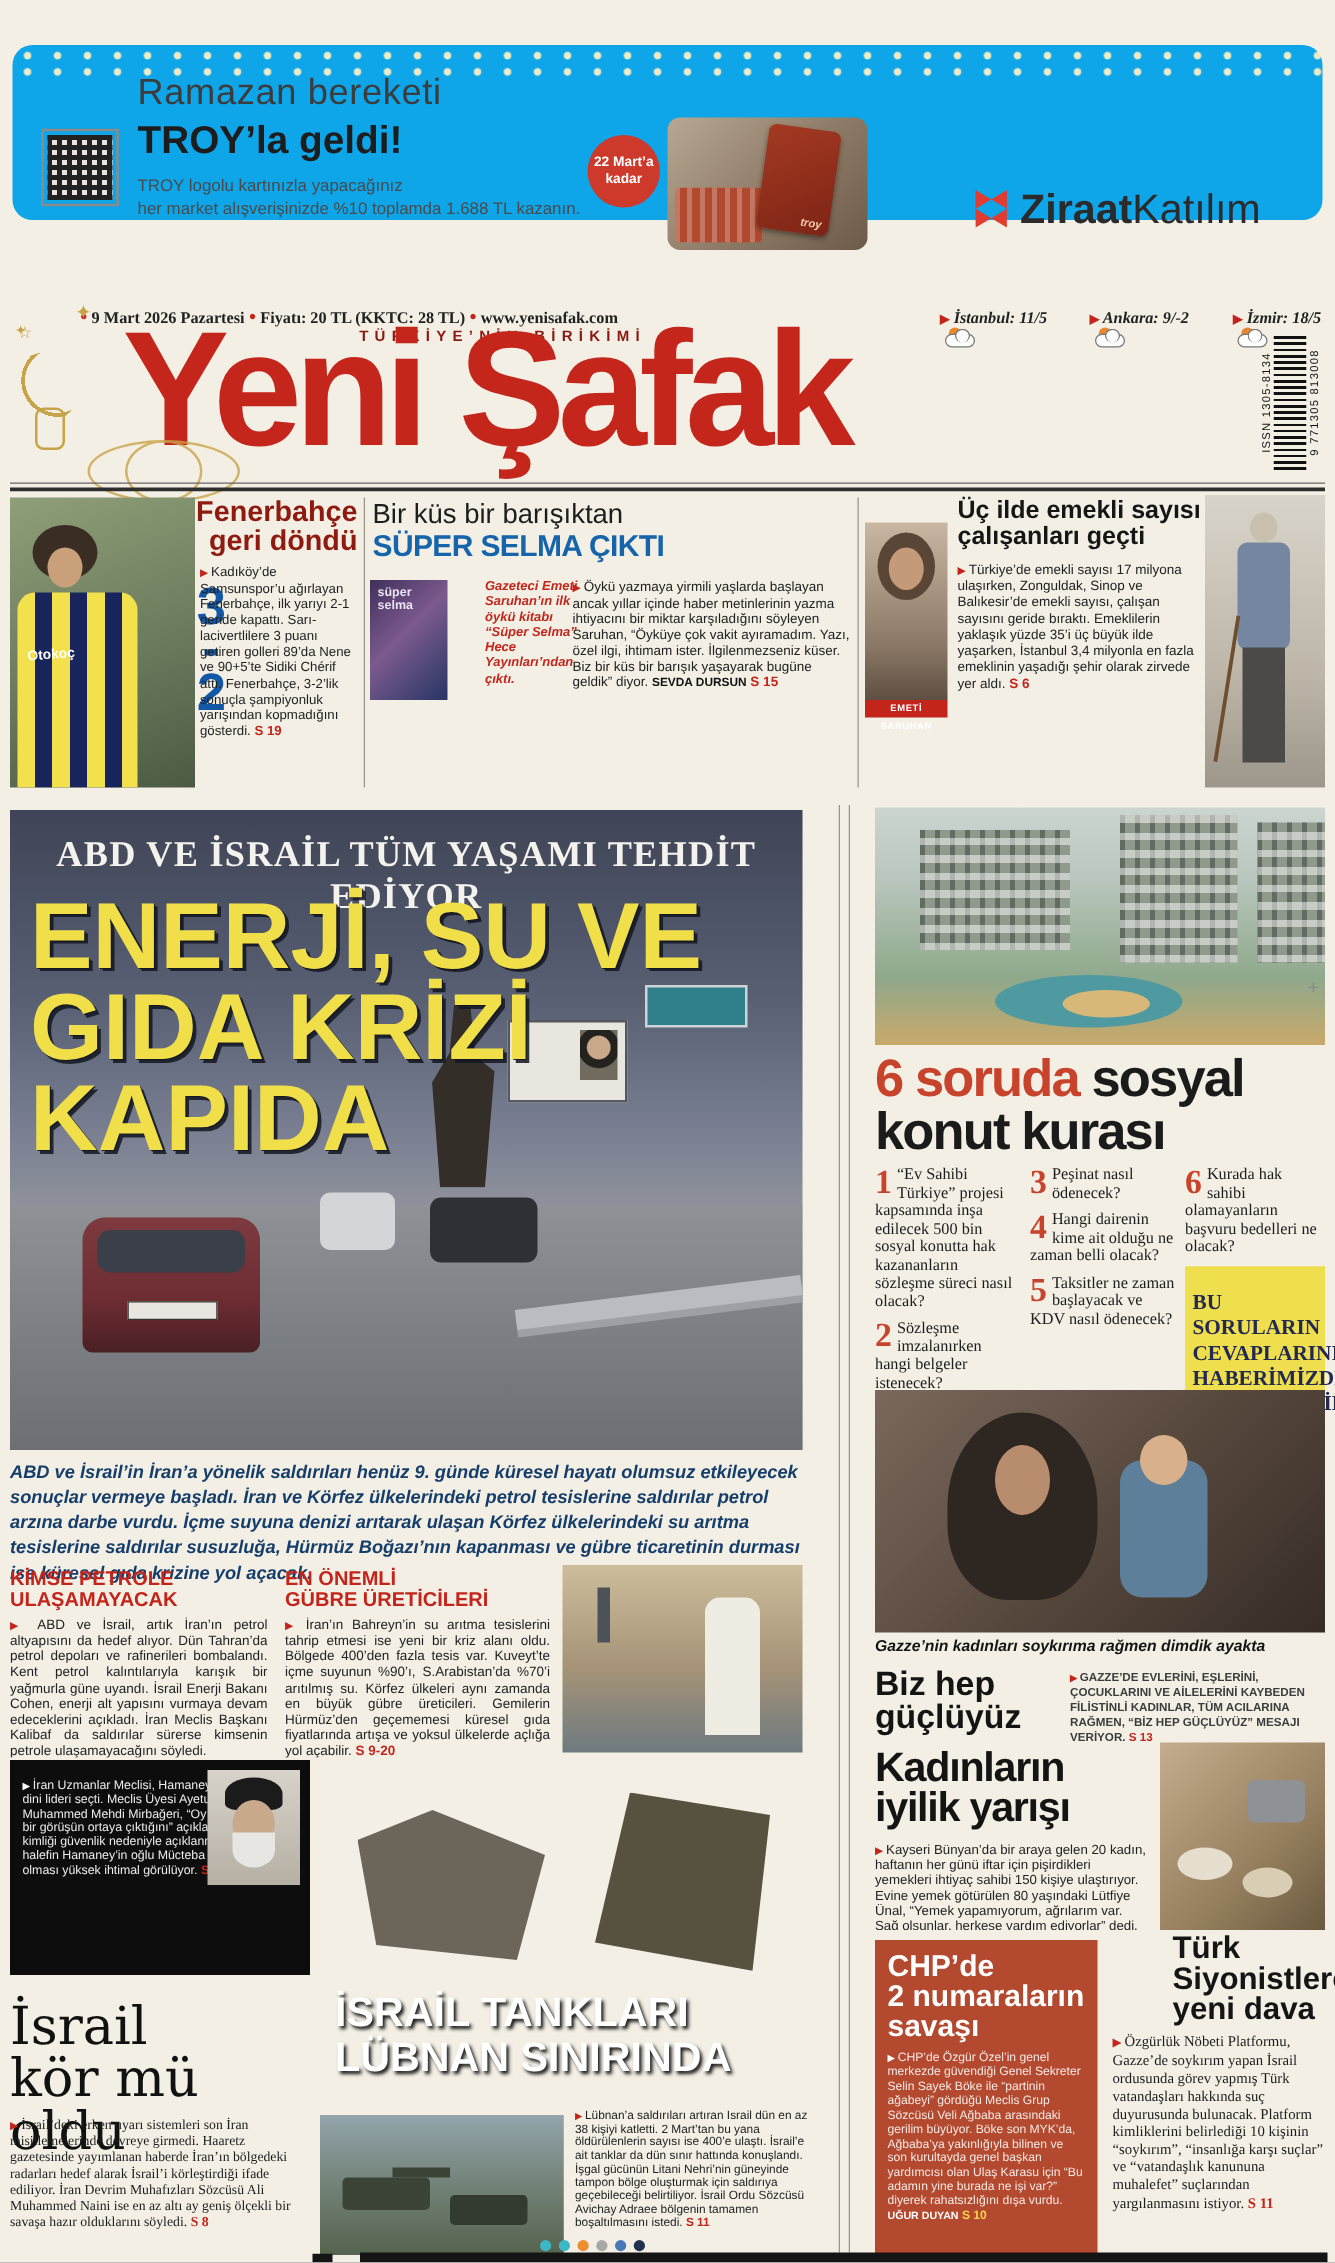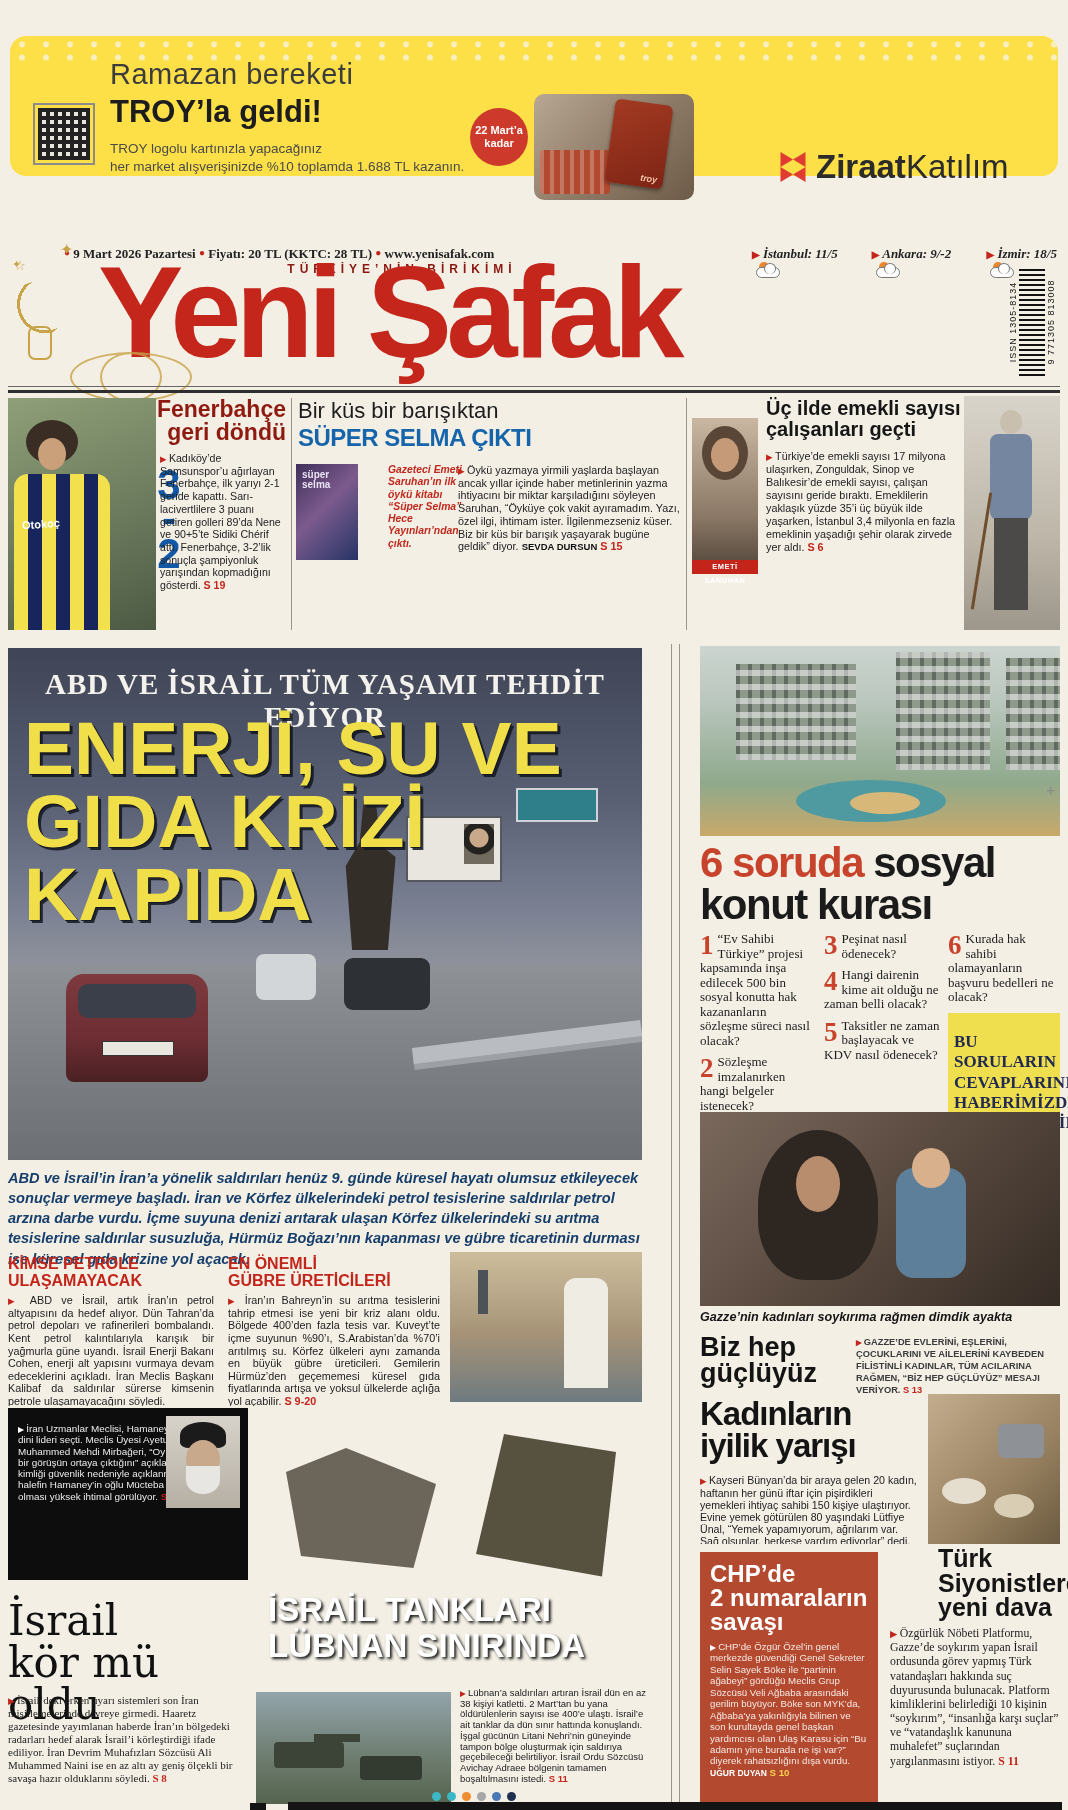--- a/index.html
+++ b/index.html
@@ -6,21 +6,21 @@
   #page{position:relative;width:1068px;height:1810px;background:#f3efe5;overflow:hidden;
         font-family:"Liberation Sans",sans-serif;color:#1c1c1c;}
   .abs{position:absolute;}
   .ph{position:absolute;overflow:hidden;}
   .lead::before{content:"▶ ";color:#c3251b;font-size:.8em;}
   .wlead::before{content:"▶ ";color:#fff;font-size:.8em;}
   .pageref{color:#c3251b;font-weight:bold;}
   .vsep{position:absolute;width:1px;background:#9b9488;}
   .dsep{position:absolute;width:7px;border-left:1px solid #9b9488;border-right:1px solid #9b9488;}
   
-  .ad{left:10px;top:36px;width:1048px;height:140px;background:#fde047;border-radius:16px;}
+  .ad{left:10px;top:36px;width:1048px;height:140px;background:#0ea5e9;border-radius:16px;}
   .lights{position:absolute;left:0;top:2px;width:100%;height:26px;
     background-image:radial-gradient(circle 2.5px,#f9efc4 0 2.5px,transparent 3.5px);
     background-size:24px 13px;opacity:.95;}
   .qr{position:absolute;left:28px;top:72px;width:52px;height:52px;background:
     repeating-linear-gradient(0deg,#222 0 4px,transparent 4px 8px),
     repeating-linear-gradient(90deg,#222 0 4px,transparent 4px 8px),#e8e5e0;outline:2px solid #8b8b8b;outline-offset:3px;}
   .ad-kicker{position:absolute;left:100px;top:22px;font-size:29px;color:#3c3c3c;letter-spacing:.5px;}
   .ad-title{position:absolute;left:100px;top:58px;font-size:31px;font-weight:bold;color:#1d1d1d;}
   .ad-body{position:absolute;left:100px;top:104px;font-size:13.5px;color:#4a4a4a;line-height:1.35;}
   .ad-badge{position:absolute;left:460px;top:72px;width:58px;height:58px;border-radius:50%;

